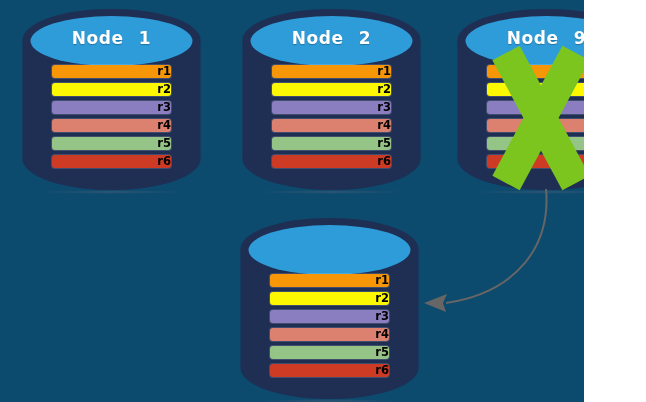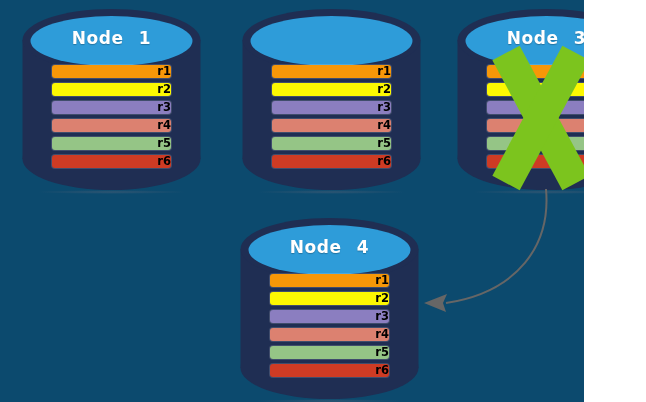--- a/index.html
+++ b/index.html
@@ -108,39 +108,40 @@
   </div>
 
   <div class="node" style="left:241px; top:7px;">
     <svg class="cyl" viewBox="0 0 181 184">
       <ellipse cx="90.5" cy="152" rx="89" ry="31" fill="#1F2E53"></ellipse>
       <rect x="1.5" y="33" width="178" height="119" fill="#1F2E53"></rect>
       <ellipse cx="90.5" cy="33" rx="89" ry="31" fill="#1F2E53"></ellipse>
       <ellipse cx="90.5" cy="34" rx="81" ry="25" fill="#2E9CD9"></ellipse>
     </svg>
     <div class="shadow"></div>
+    <div class="node-label">Node 2</div>
     <div class="rows">
       <div class="row" style="background: rgb(247, 151, 8);">r1</div>
       <div class="row" style="background: rgb(252, 248, 2);">r2</div>
       <div class="row" style="background: rgb(139, 126, 192);">r3</div>
       <div class="row" style="background: rgb(220, 129, 112);">r4</div>
       <div class="row" style="background: rgb(149, 197, 134);">r5</div>
       <div class="row" style="background: rgb(206, 59, 36);">r6</div>
     </div>
   </div>
 
   <div class="node" style="left:456px; top:7px;">
     <svg class="cyl" viewBox="0 0 181 184">
       <ellipse cx="90.5" cy="152" rx="89" ry="31" fill="#1F2E53"></ellipse>
       <rect x="1.5" y="33" width="178" height="119" fill="#1F2E53"></rect>
       <ellipse cx="90.5" cy="33" rx="89" ry="31" fill="#1F2E53"></ellipse>
       <ellipse cx="90.5" cy="34" rx="81" ry="25" fill="#2E9CD9"></ellipse>
     </svg>
     <div class="shadow"></div>
-    <div class="node-label">Node 3</div>
+    <div class="node-label">Node 9</div>
     <div class="rows">
       <div class="row" style="background: rgb(247, 151, 8);">r1</div>
       <div class="row" style="background: rgb(252, 248, 2);">r2</div>
       <div class="row" style="background: rgb(139, 126, 192);">r3</div>
       <div class="row" style="background: rgb(220, 129, 112);">r4</div>
       <div class="row" style="background: rgb(149, 197, 134);">r5</div>
       <div class="row" style="background: rgb(206, 59, 36);">r6</div>
     </div>
     <svg class="xmark" viewBox="0 0 181 184">
       <line x1="50" y1="46" x2="120" y2="176" stroke-width="31" stroke="#7CC41E"></line>
@@ -149,21 +150,20 @@
   </div>
 
   <div class="node" style="left:239px; top:216px;">
     <svg class="cyl" viewBox="0 0 181 184">
       <ellipse cx="90.5" cy="152" rx="89" ry="31" fill="#1F2E53"></ellipse>
       <rect x="1.5" y="33" width="178" height="119" fill="#1F2E53"></rect>
       <ellipse cx="90.5" cy="33" rx="89" ry="31" fill="#1F2E53"></ellipse>
       <ellipse cx="90.5" cy="34" rx="81" ry="25" fill="#2E9CD9"></ellipse>
     </svg>
     <div class="shadow"></div>
-    <div class="node-label">Node 4</div>
     <div class="rows">
       <div class="row" style="background: rgb(247, 151, 8);">r1</div>
       <div class="row" style="background: rgb(252, 248, 2);">r2</div>
       <div class="row" style="background: rgb(139, 126, 192);">r3</div>
       <div class="row" style="background: rgb(220, 129, 112);">r4</div>
       <div class="row" style="background: rgb(149, 197, 134);">r5</div>
       <div class="row" style="background: rgb(206, 59, 36);">r6</div>
     </div>
   </div>
 

